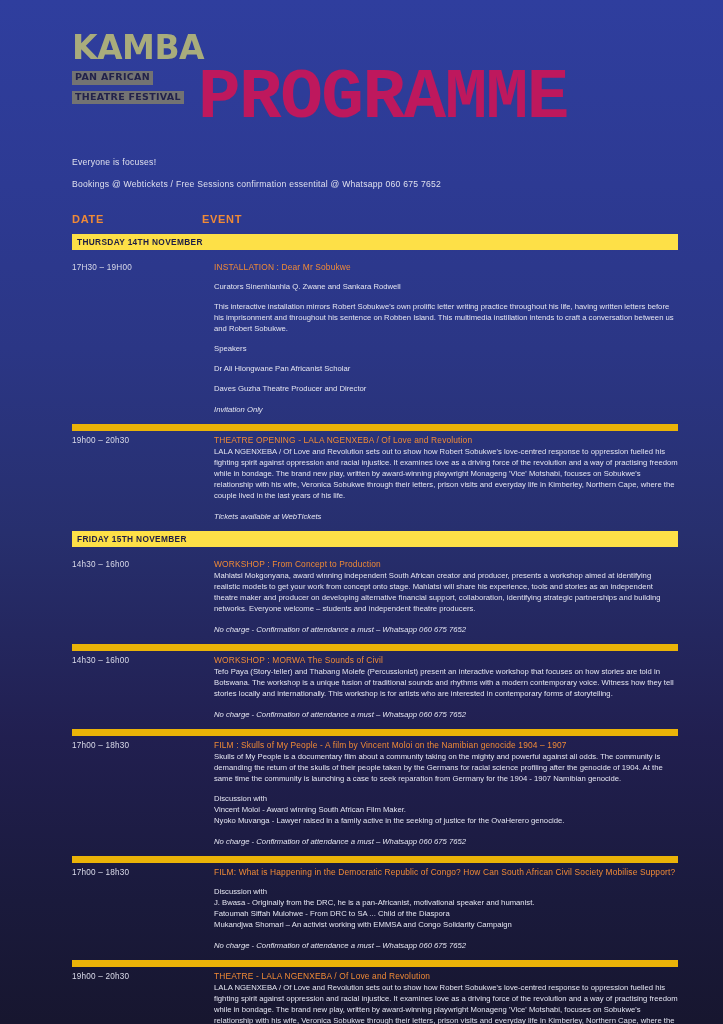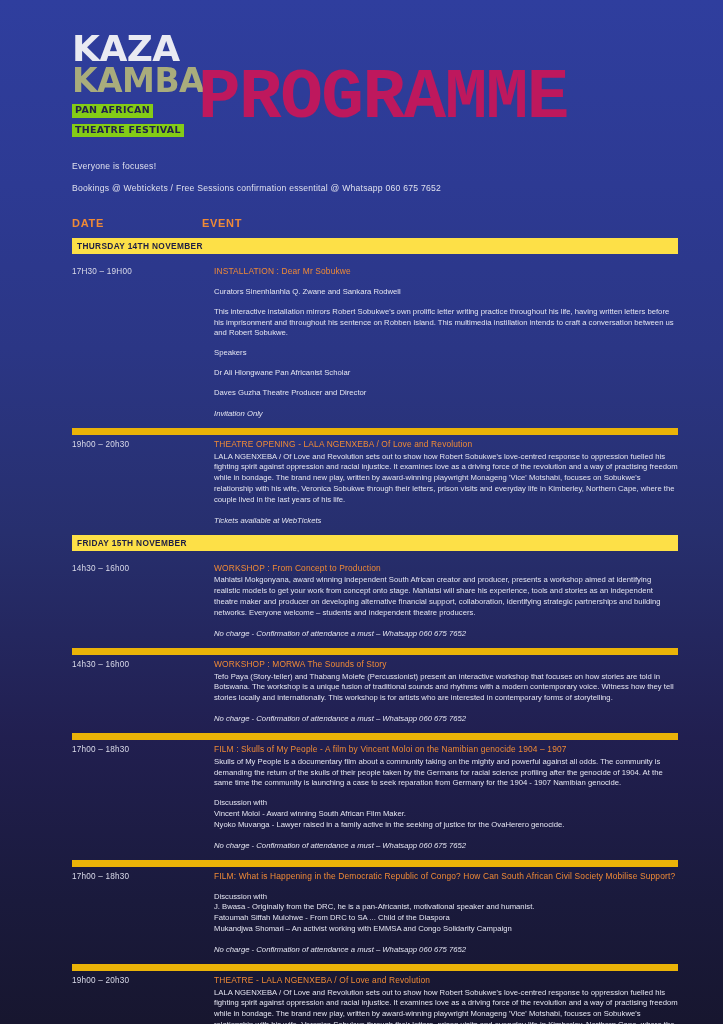--- a/index.html
+++ b/index.html
@@ -37,21 +37,21 @@
     font-size: 35px;
     line-height: 0.92;
     letter-spacing: -0.5px;
     display: block;
   }
   .logo-kaza  { color: #e9eaf2; font-size: 36px; }
   .logo-kamba { color: #a9ac7c; font-size: 33px; margin-top: 1px; }
 
   .logo-badges { margin-top: 3px; }
   .logo-badge {
-    background: #84cc16;
+    background: #737373;
     color: #22224a;
     font-family: "DejaVu Sans", sans-serif;
     font-weight: bold;
     font-size: 9.5px;
     letter-spacing: 0.3px;
     padding: 1px 3px 1.5px 3px;
     display: inline-block;
     margin-bottom: 1px;
     line-height: 1.15;
   }
@@ -139,21 +139,20 @@
     line-height: 1.42;
   }
 </style>
 </head>
 <body>
 
 <div class="page">
 
   <div class="header">
     <div class="logo">
-      <span class="logo-kaza">KAZA</span>
       <span class="logo-kamba">KAMBA</span>
       <div class="logo-badges">
         <span class="badge-row"><span class="logo-badge">PAN AFRICAN</span></span>
         <span class="badge-row"><span class="logo-badge">THEATRE FESTIVAL</span></span>
       </div>
     </div>
     <div class="title-wrap">
       <div class="prog-title">PROGRAMME</div>
     </div>
   </div>
@@ -201,21 +200,21 @@
       <div class="row-body">
         <div class="evt-title">WORKSHOP : From Concept to Production</div>
         <div class="evt-p">Mahlatsi Mokgonyana, award winning independent South African creator and producer, presents a workshop aimed at identifying realistic models to get your work from concept onto stage. Mahlatsi will share his experience, tools and stories as an independent theatre maker and producer on developing alternative financial support, collaboration, identifying strategic partnerships and building networks. Everyone welcome – students and independent theatre producers.</div>
         <div class="evt-note">No charge - Confirmation of attendance a must – Whatsapp 060 675 7652</div>
       </div>
     </div>
 
     <div class="row sep">
       <div class="row-time">14h30 – 16h00</div>
       <div class="row-body">
-        <div class="evt-title">WORKSHOP : MORWA The Sounds of Story</div>
+        <div class="evt-title">WORKSHOP : MORWA The Sounds of Civil</div>
         <div class="evt-p">Tefo Paya (Story-teller) and Thabang Molefe (Percussionist) present an interactive workshop that focuses on how stories are told in Botswana. The workshop is a unique fusion of traditional sounds and rhythms with a modern contemporary voice. Witness how they tell stories locally and internationally. This workshop is for artists who are interested in contemporary forms of storytelling.</div>
         <div class="evt-note">No charge - Confirmation of attendance a must – Whatsapp 060 675 7652</div>
       </div>
     </div>
 
     <div class="row sep">
       <div class="row-time">17h00 – 18h30</div>
       <div class="row-body">
         <div class="evt-title">FILM : Skulls of My People - A film by Vincent Moloi on the Namibian genocide 1904 – 1907</div>
         <div class="evt-p">Skulls of My People is a documentary film about a community taking on the mighty and powerful against all odds. The community is demanding the return of the skulls of their people taken by the Germans for racial science profiling after the genocide of 1904. At the same time the community is launching a case to seek reparation from Germany for the 1904 - 1907 Namibian genocide.</div>

